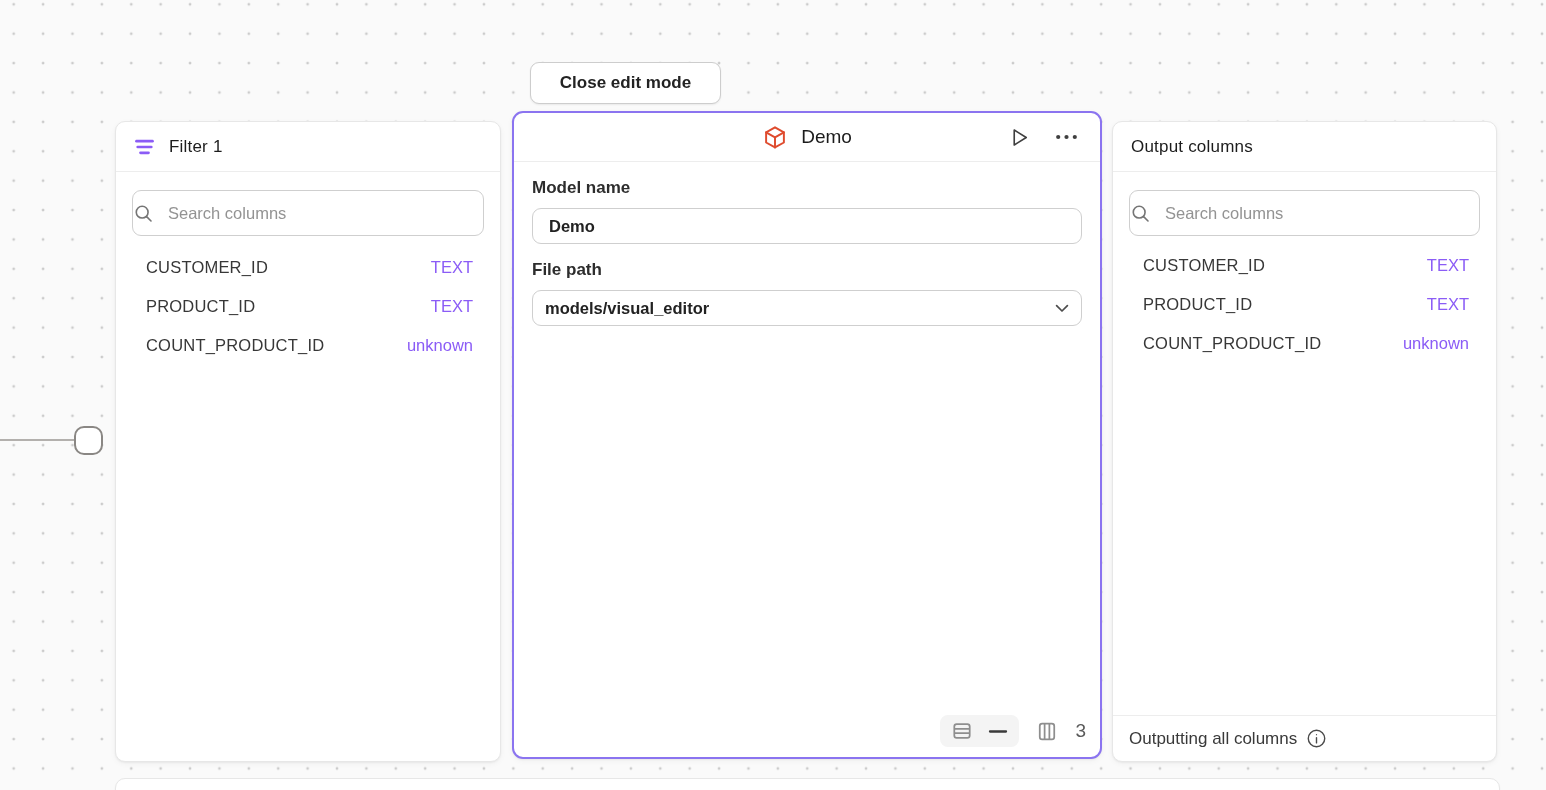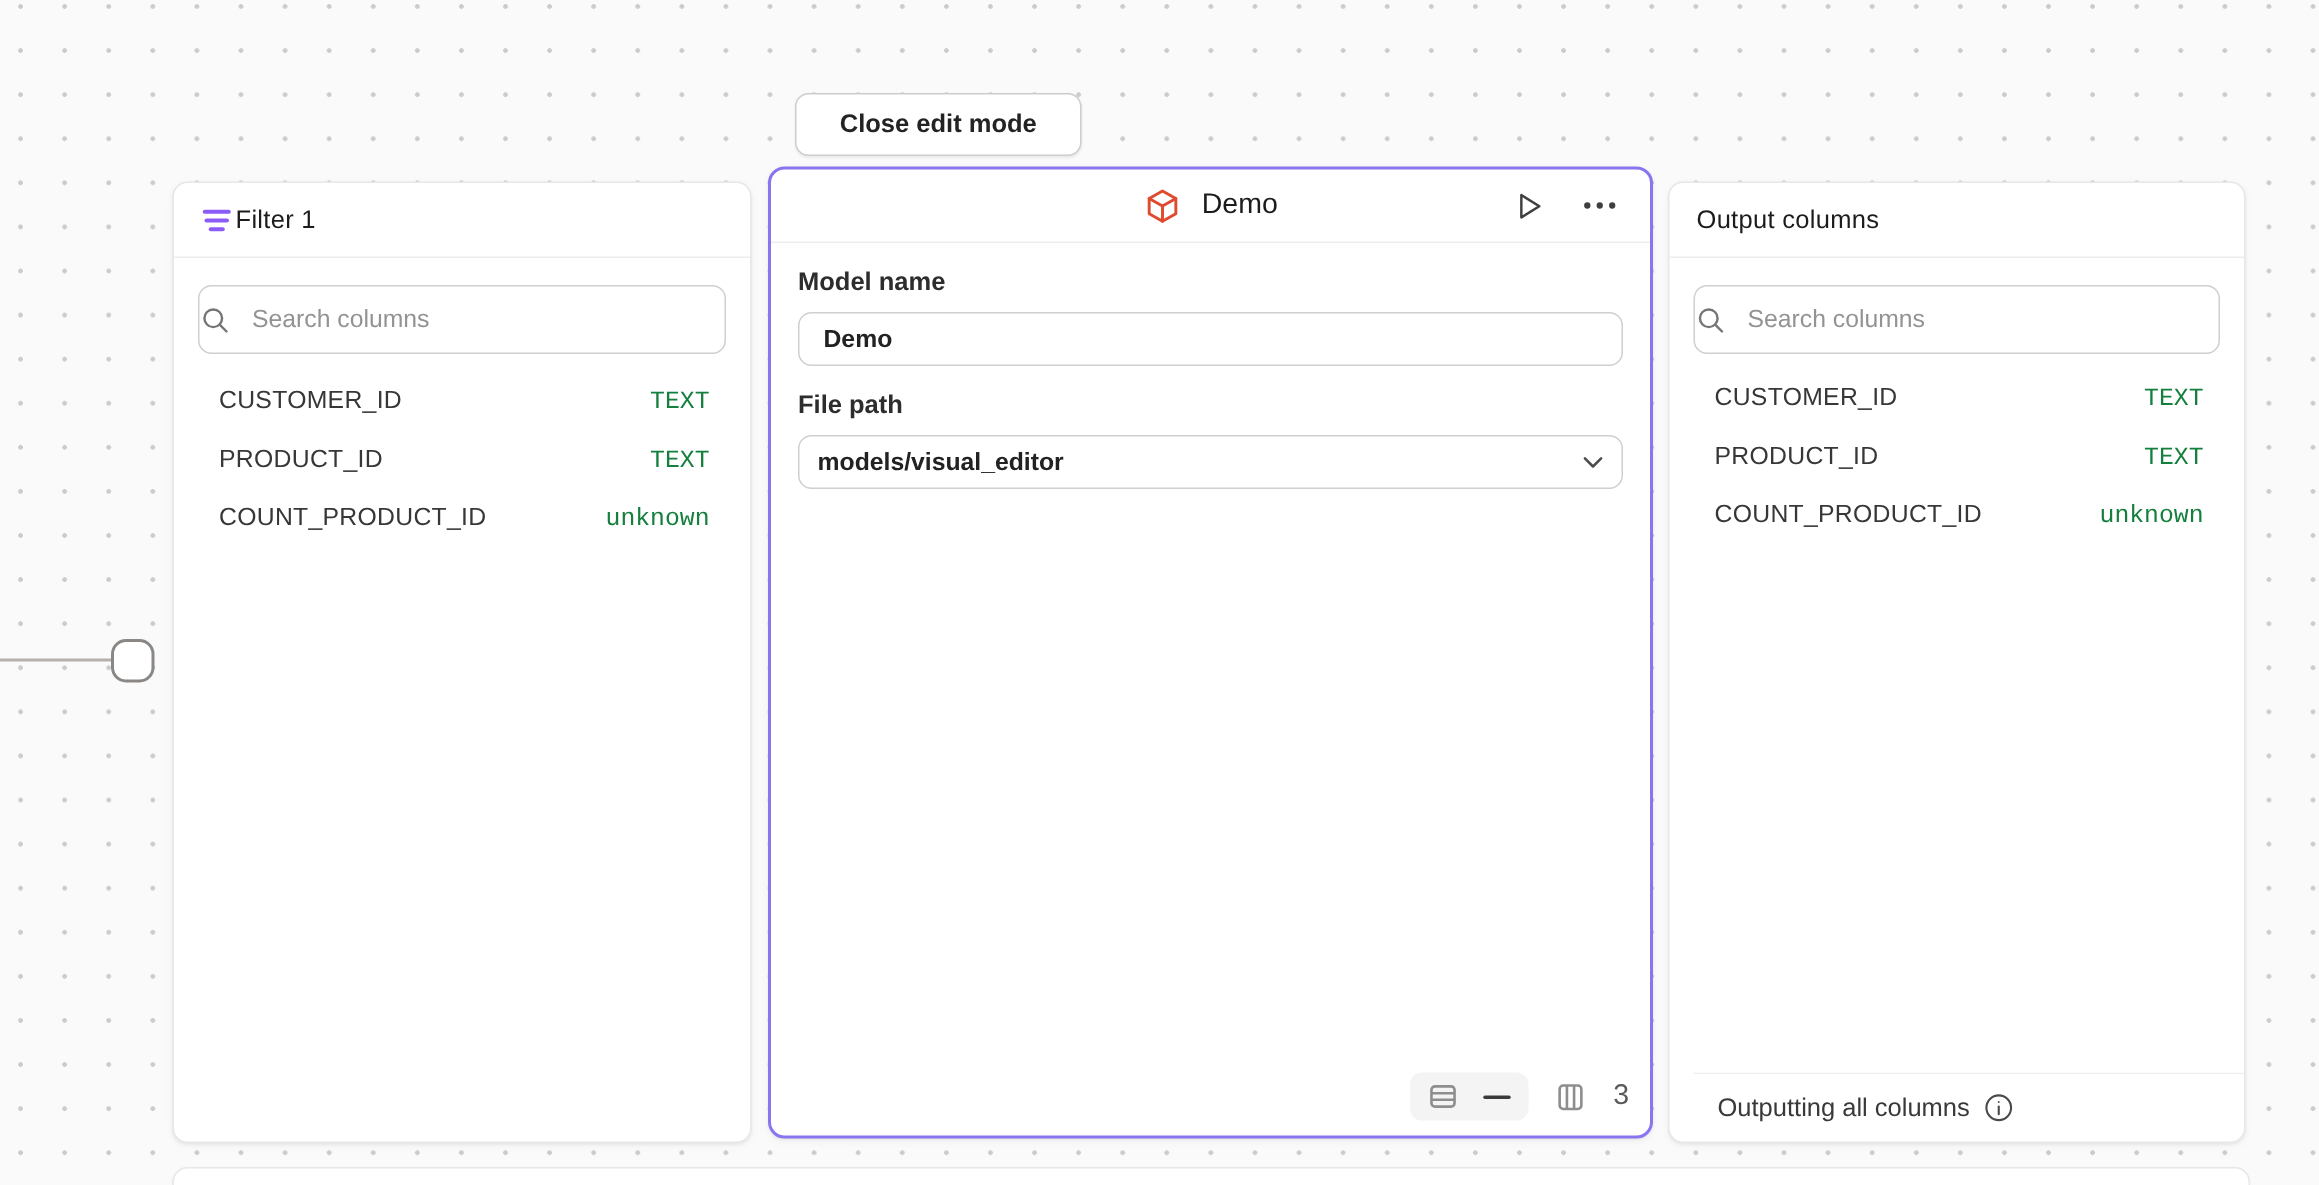--- a/index.html
+++ b/index.html
@@ -14,21 +14,21 @@
     color:#1c1c1c;
   }
 
   
   .panel {
     position:absolute; background:#ffffff;
     border:1px solid #e7e7e7; border-radius:10px;
     box-shadow:0 1px 2px rgba(20,20,20,0.05), 0 2px 6px rgba(20,20,20,0.04);
   }
   .panel-header {
-    height:50px; display:flex; align-items:center; gap:2px;
+    height:50px; display:flex; align-items:center; gap:14px;
     padding:0 18px; border-bottom:1px solid #ededed; position:relative;
   }
   .panel-title { font-size:17px; font-weight:500; color:#1c1c1c; letter-spacing:.2px; }
 
   
   .search-box {
     display:flex; align-items:center; gap:13px;
     margin:18px 16px 10px; height:46px; padding:0 1px;
     border:1px solid #cfcfcf; border-radius:9px; background:#fff;
   }
@@ -38,21 +38,21 @@
   }
   .search-box input::placeholder { color:#939393; }
 
   
   .col-list { margin-top:12px; }
   .col-row {
     display:flex; justify-content:space-between; align-items:center;
     height:39px; padding:0 27px 0 30px;
   }
   .col-name { font-size:16.5px; color:#373737; letter-spacing:.2px; }
-  .col-type { font-size:16.5px; color:#15803d;font-family:Liberation Mono, monospace; }
+  .col-type { font-size:16.5px; color:#8b5cf6; }
 
   
   .close-edit-btn {
     position:absolute; left:530px; top:62px; width:191px; height:42px;
     background:#fff; border:1px solid #cdcdcd; border-radius:9px;
     font-family:inherit; font-size:17px; font-weight:700; color:#232323;
     display:flex; align-items:center; justify-content:center; cursor:pointer;
     box-shadow:0 1px 2px rgba(20,20,20,0.07);
   }
 
@@ -101,21 +101,21 @@
   .pill {
     display:flex; align-items:center; gap:15px;
     background:#f4f4f4; border-radius:8px; height:32px; padding:0 11px;
   }
   .count-label { font-size:19px; font-weight:500; color:#5a5a5a; }
 
   
   #output-panel { left:1112px; top:121px; width:385px; height:641px; }
   #output-panel .col-list { margin-top:8px; }
   .output-footer {
-    position:absolute; left:16px; right:0; bottom:0; height:46px;
+    position:absolute; left:0; right:0; bottom:0; height:46px;
     border-top:1px solid #ededed; display:flex; align-items:center; gap:9px;
     padding:0 16px; font-size:17px; color:#393939;
     border-radius:0 0 10px 10px;
   }
 
   
   .bottom-panel {
     position:absolute; left:115px; top:778px; width:1385px; height:30px;
     background:#fff; border:1px solid #e7e7e7; border-radius:10px;
     box-shadow:0 1px 2px rgba(20,20,20,0.05);

